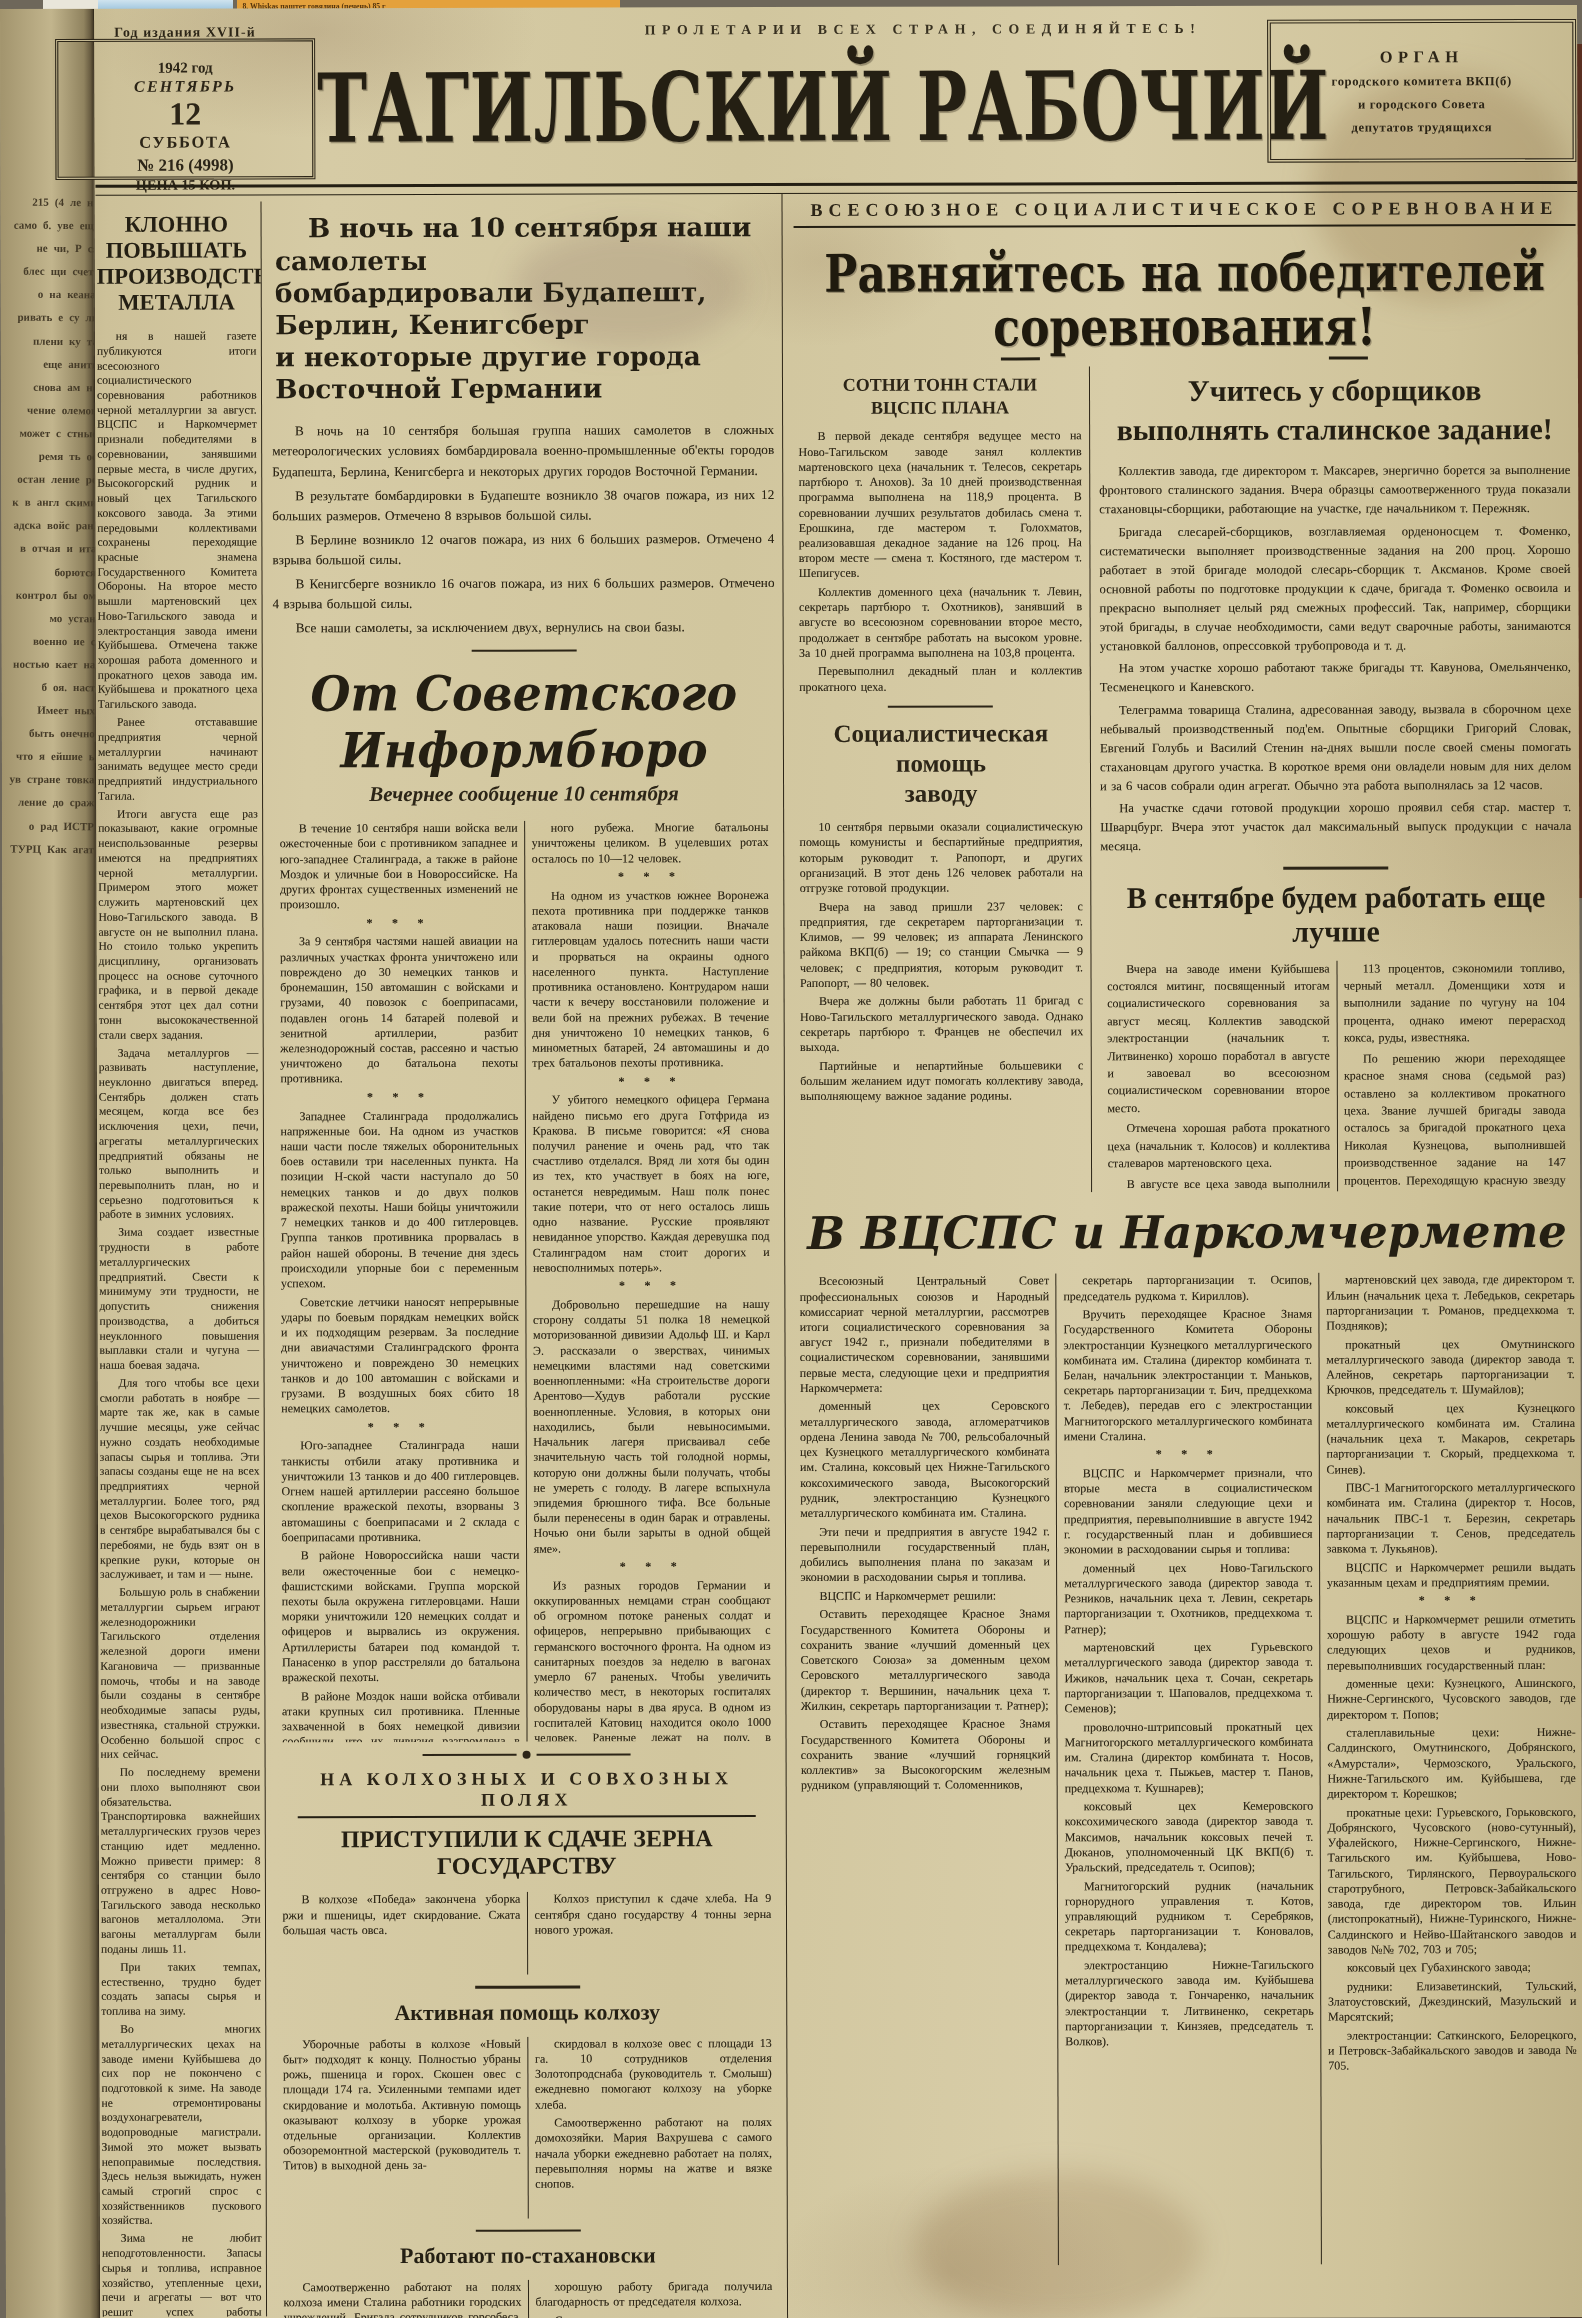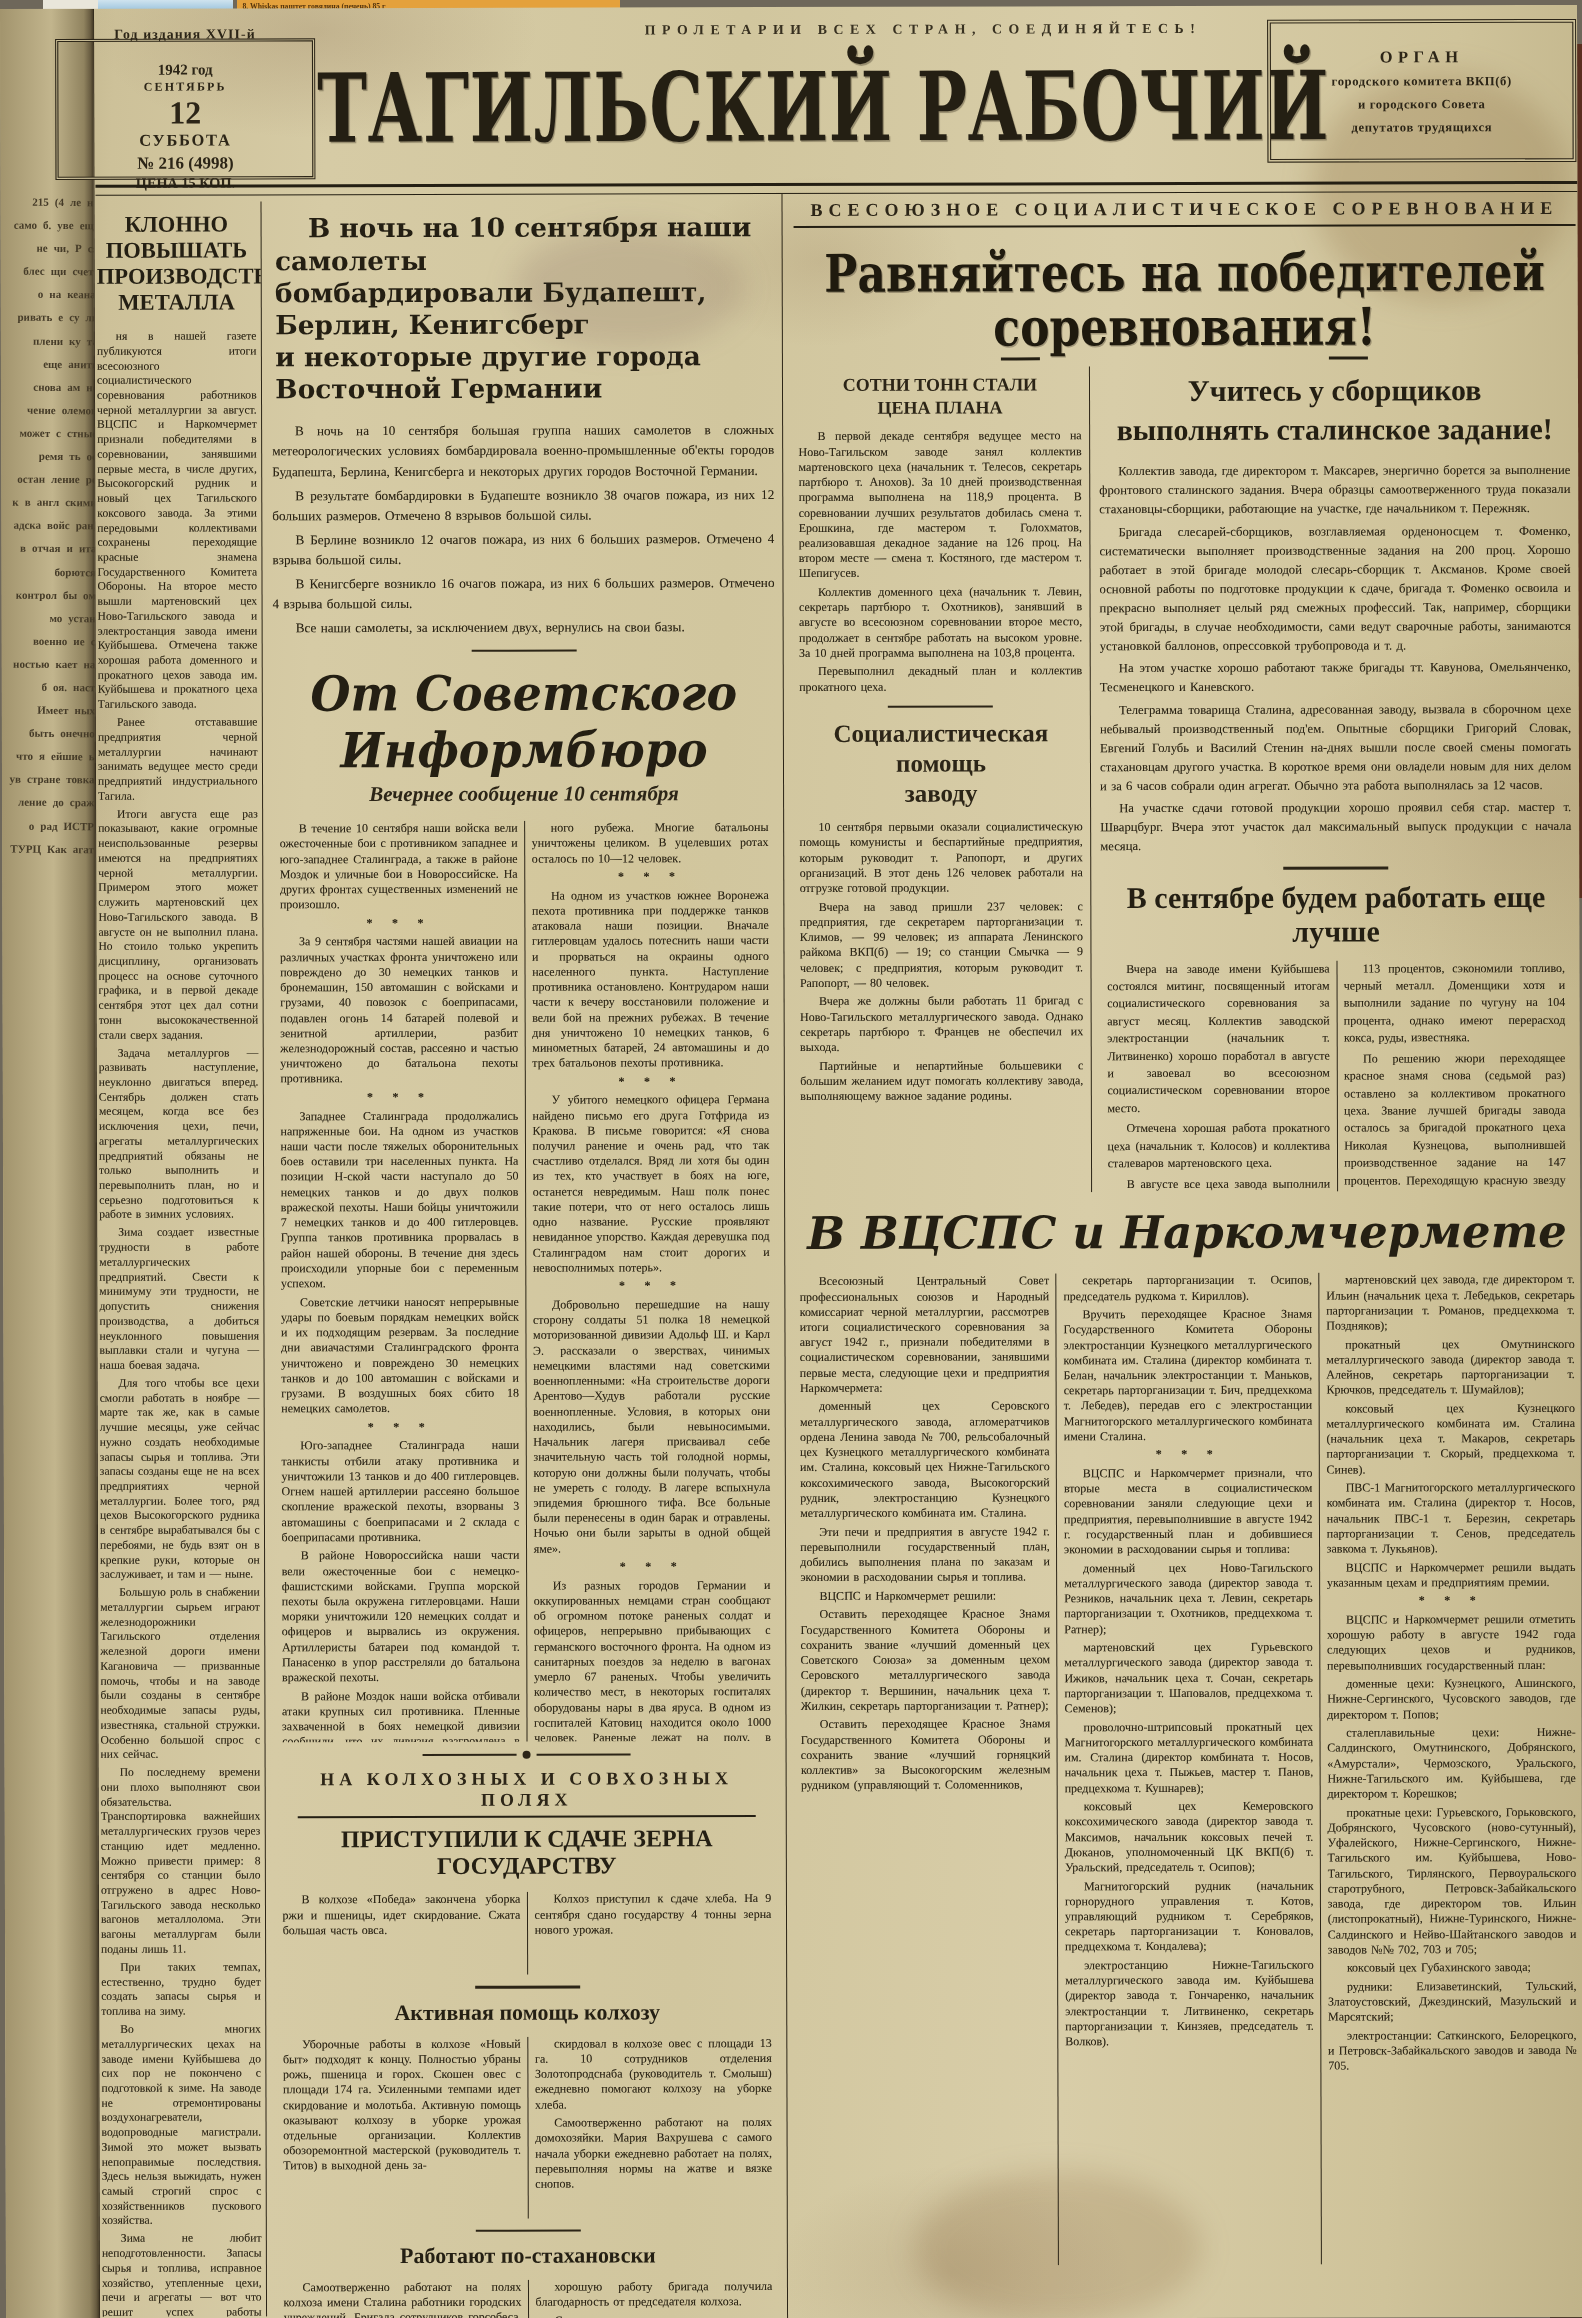--- a/index.html
+++ b/index.html
@@ -44,21 +44,21 @@
   .fold-inner{padding:182px 4.4px 0 2.2px;text-align:right;color:#453b28;font-size:11px;font-weight:bold;
     line-height:2.1;transform:rotate(0.6deg);word-spacing:3.3px;overflow:hidden;height:2093px;}
 
   
   .date-box{position:absolute;left:55px;top:30px;width:258px;height:139px;
     border:1.7px solid #2c2517;box-shadow:inset 0 0 0 1.1px #cdc199, inset 0 0 0 2.2px #2c2517;
     display:flex;flex-direction:column;justify-content:center;align-items:center;gap:1.1px;
     font-weight:bold;color:#2c2517;}
   .date-ed{font-size:13.8px;letter-spacing:1.1px;}
   .date-yr{font-size:15px;margin-top:18px;}
-  .date-mo{font-size:12px;letter-spacing:2.2px;}
+  .date-mo{font-size:16px;letter-spacing:2.2px;font-style:italic;}
   .date-day{font-size:32px;line-height:1;margin:1.1px 0;}
   .date-wd{font-size:16.5px;letter-spacing:1.7px;}
   .date-no{font-size:17px;margin-top:2.2px;}
   .date-pr{font-size:14.3px;}
   .slogan{position:absolute;left:595px;top:15.4px;width:656px;text-align:center;
     font-size:13.8px;font-weight:bold;letter-spacing:6.6px;color:#373020;}
   .mast{position:absolute;left:317px;top:44px;width:881px;
     font-family:"DejaVu Serif", serif;font-weight:bold;font-size:67px;letter-spacing:0.6px;
     color:#241f13;white-space:nowrap;transform:scaleY(1.42);transform-origin:left top;
     text-shadow:1.1px 1.1px 0.6px rgba(40,32,18,.35);}
@@ -296,21 +296,21 @@
     <div class="comp-headline">Равняйтесь на победителей соревнования!</div>
     <div class="comp-dashes">
         <span></span>
         <span></span>
       </div>
 
     <div class="comp-cols">
       <div class="comp-l">
         <div class="steel-title">
             <div class="tl">СОТНИ ТОНН СТАЛИ</div>
-            <div class="tl">ЦЕНА ПЛАНА</div>
+            <div class="tl">ВЦСПС ПЛАНА</div>
           </div>
         <div>
             <p class="para">В первой декаде сентября ведущее место на Ново-Тагильском заводе занял коллектив мартеновского цеха (начальник т. Телесов, секретарь партбюро т. Анохов). За 10 дней производственная программа выполнена на 118,9 процента. В соревновании лучших результатов добилась смена т. Ерошкина, где мастером т. Голохматов, реализовавшая декадное задание на 126 проц. На втором месте — смена т. Костяного, где мастером т. Шепигусев.</p>
             <p class="para">Коллектив доменного цеха (начальник т. Левин, секретарь партбюро т. Охотников), занявший в августе во всесоюзном соревновании второе место, продолжает в сентябре работать на высоком уровне. За 10 дней программа выполнена на 103,8 процента.</p>
             <p class="para">Перевыполнил декадный план и коллектив прокатного цеха.</p>
           </div>
         <div class="short-rule"></div>
         <div class="help-title">
             <div class="tl">Социалистическая помощь</div>
             <div class="tl">заводу</div>

